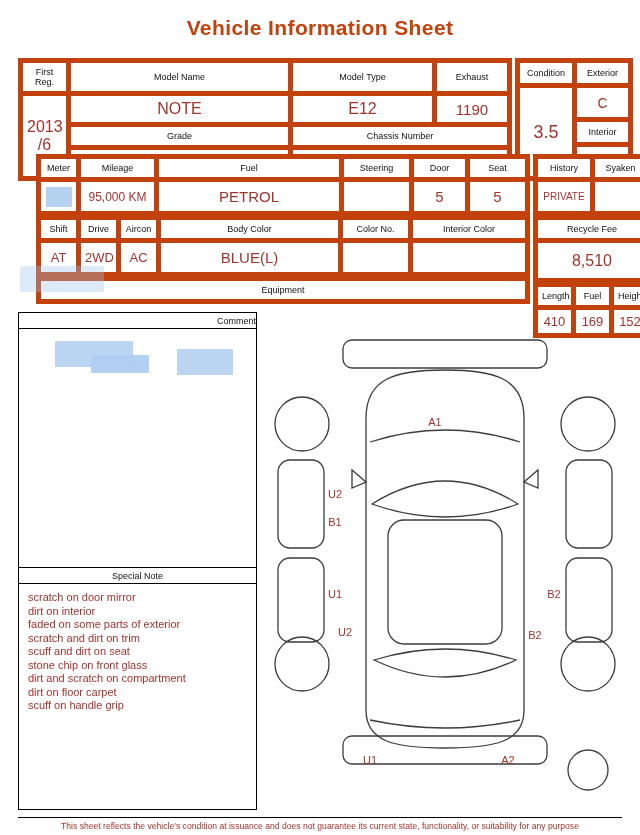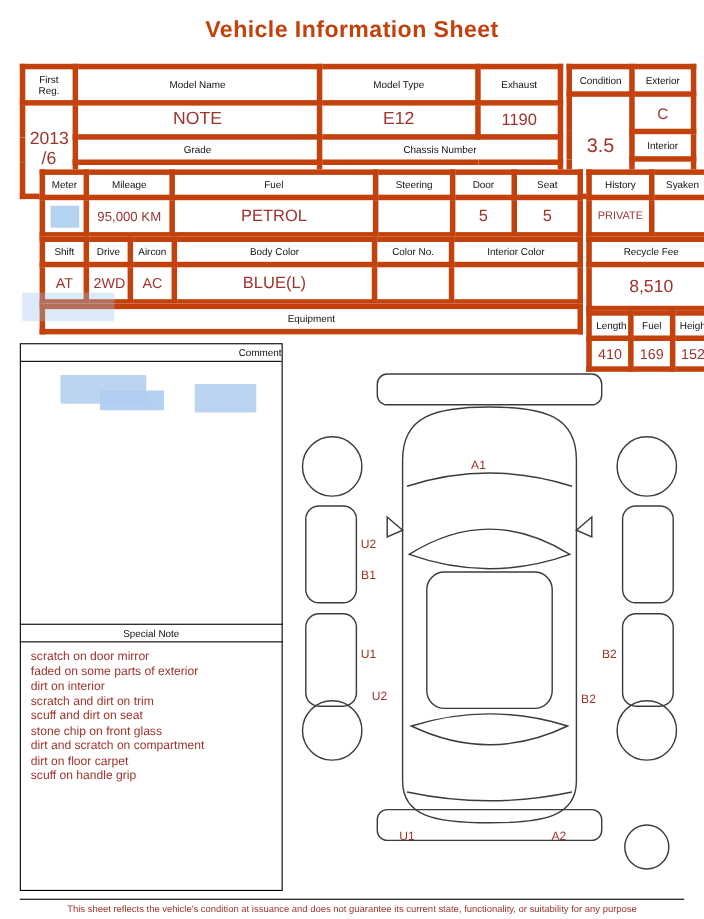--- a/index.html
+++ b/index.html
@@ -245,22 +245,22 @@
   <div class="ghost-mark"></div>
 
   <div class="comment-box">
     <div class="panel-hdr">Comment</div>
     <div class="redaction rd1"></div>
     <div class="redaction rd2"></div>
     <div class="redaction rd3"></div>
     <div class="special-note-hdr">Special Note</div>
     <div class="notes">
       <div class="note">scratch on door mirror</div>
+      <div class="note">dirt on interior</div>
       <div class="note">faded on some parts of exterior</div>
-      <div class="note">dirt on interior</div>
       <div class="note">scratch and dirt on trim</div>
       <div class="note">scuff and dirt on seat</div>
       <div class="note">stone chip on front glass</div>
       <div class="note">dirt and scratch on compartment</div>
       <div class="note">dirt on floor carpet</div>
       <div class="note">scuff on handle grip</div>
     </div>
   </div>
 
   <svg class="car" viewBox="0 0 368 478">

